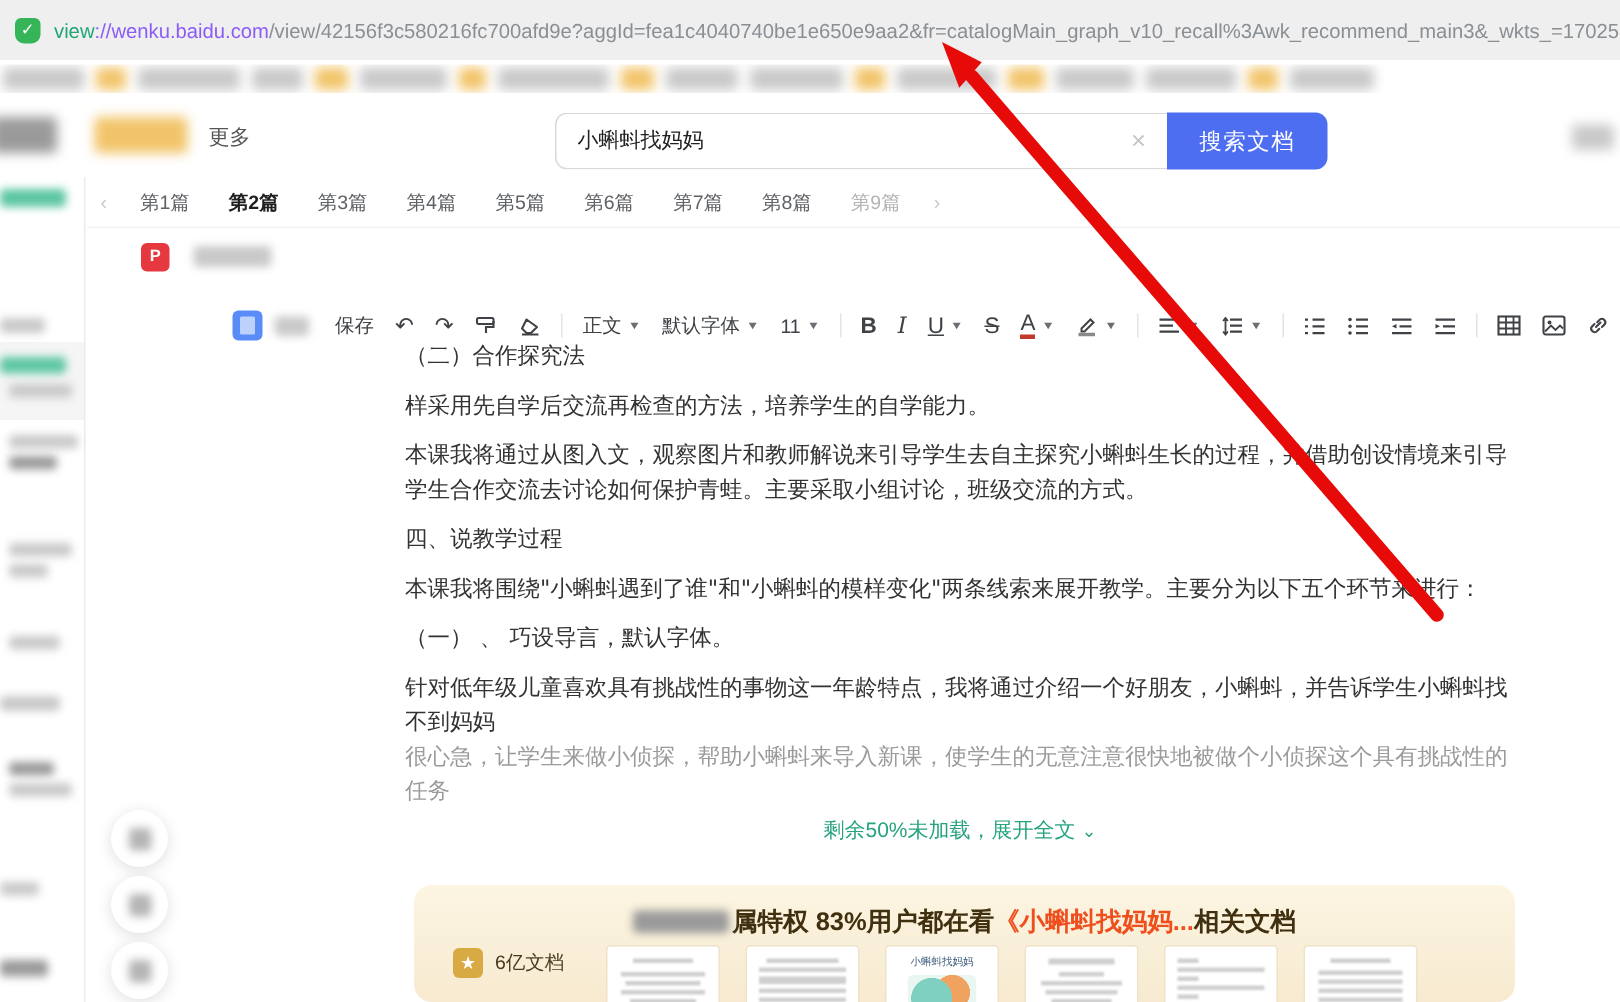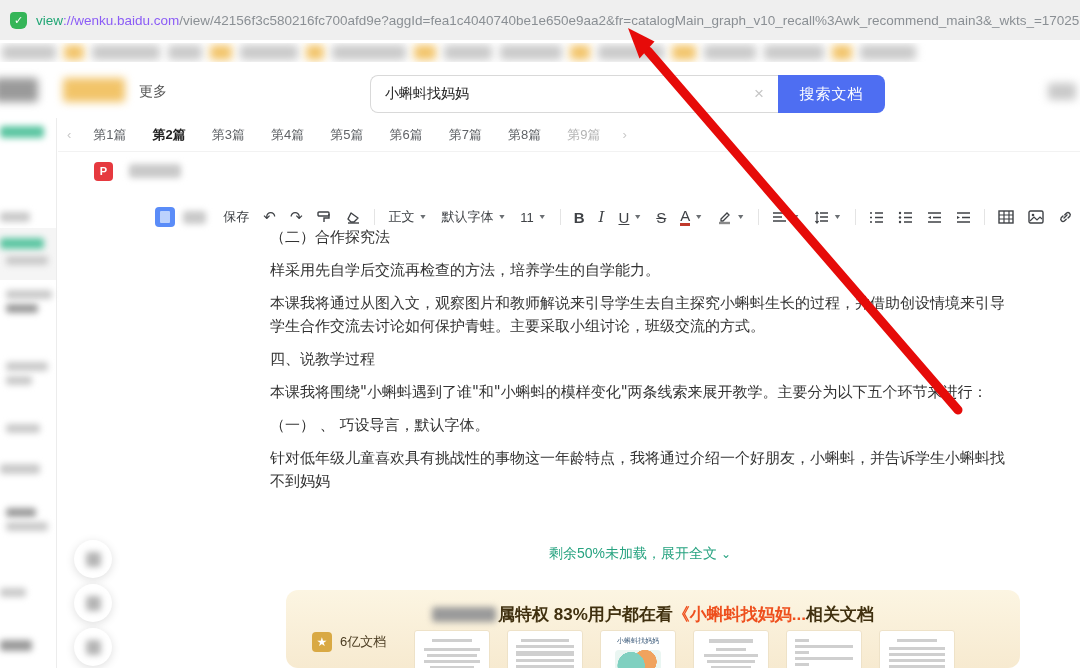--- a/index.html
+++ b/index.html
@@ -70,21 +70,21 @@
   .content { position:absolute; left:270px; top:226px; width:742px; }
   .content p { font-family:"DejaVu Sans", sans-serif; font-size:15px; line-height:23px; color:#333; margin:0 0 10px 0; }
   .content p.joined { margin-bottom:0; }
   .content p.faded { color:#9b9b9b; }
 
   
   .load-more { position:absolute; left:270px; top:545px; width:740px; text-align:center; font-size:14px; color:#27a380; cursor:pointer; }
   .load-more .chev { font-size:12px; }
 
   
-  .banner { position:absolute; left:286px; top:590px; width:734px; height:78px; border-radius:12px; background:linear-gradient(180deg,#fcf5e2 0%,#f7ead0 100%); overflow:hidden; cursor:pointer; }
+  .banner { position:absolute; left:276px; top:590px; width:734px; height:78px; border-radius:12px; background:linear-gradient(180deg,#fcf5e2 0%,#f7ead0 100%); overflow:hidden; cursor:pointer; }
   .banner-title { position:absolute; left:0; top:13px; width:100%; text-align:center; font-size:17px; font-weight:bold; color:#40300f; white-space:nowrap; }
   .banner-blur { display:inline-block; width:64px; height:15px; vertical-align:-2px; margin-right:2px; }
   .banner-hl { color:#ee4f1d; }
   .badge { position:absolute; left:26px; top:42px; display:flex; align-items:center; }
   .badge-star { width:20px; height:20px; background:#d9a944; border-radius:4px; color:#fff; font-size:12px; text-align:center; line-height:20px; }
   .badge-text { margin-left:8px; font-size:13px; color:#4a3b20; }
   .thumbs { position:absolute; left:128px; top:40px; display:flex; gap:17px; }
   .thumb { width:76px; height:60px; background:#fff; border:1px solid #eee2c8; border-radius:3px 3px 0 0; padding:5px 6px; overflow:hidden; }
   .thumb .ln { height:3px; background:#cfcfcf; margin:3px auto; filter:blur(.6px); }
   .thumb-title { font-size:7px; color:#3b5a7a; text-align:center; white-space:nowrap; }
@@ -294,20 +294,21 @@
   </div>
 
   <div class="content">
     <p>（二）合作探究法</p>
     <p>样采用先自学后交流再检查的方法，培养学生的自学能力。</p>
     <p>本课我将通过从图入文，观察图片和教师解说来引导学生去自主探究小蝌蚪生长的过程，并借助创设情境来引导学生合作交流去讨论如何保护青蛙。主要采取小组讨论，班级交流的方式。</p>
     <p>四、说教学过程</p>
     <p>本课我将围绕"小蝌蚪遇到了谁"和"小蝌蚪的模样变化"两条线索来展开教学。主要分为以下五个环节来进行：</p>
     <p>（一） 、 巧设导言，默认字体。</p>
     <p class="joined">针对低年级儿童喜欢具有挑战性的事物这一年龄特点，我将通过介绍一个好朋友，小蝌蚪，并告诉学生小蝌蚪找不到妈妈</p>
+    <p class="faded">很心急，让学生来做小侦探，帮助小蝌蚪来导入新课，使学生的无意注意很快地被做个小侦探这个具有挑战性的任务</p>
   </div>
 
   <div class="load-more">
     <span>剩余50%未加载，展开全文</span>
     <span class="chev">⌄</span>
   </div>
 
   <div class="banner">
     <div class="banner-title">
       <span class="banner-blur blur gd"></span><span>属特权 83%用户都在看</span><span class="banner-hl">《小蝌蚪找妈妈...</span><span>相关文档</span>

